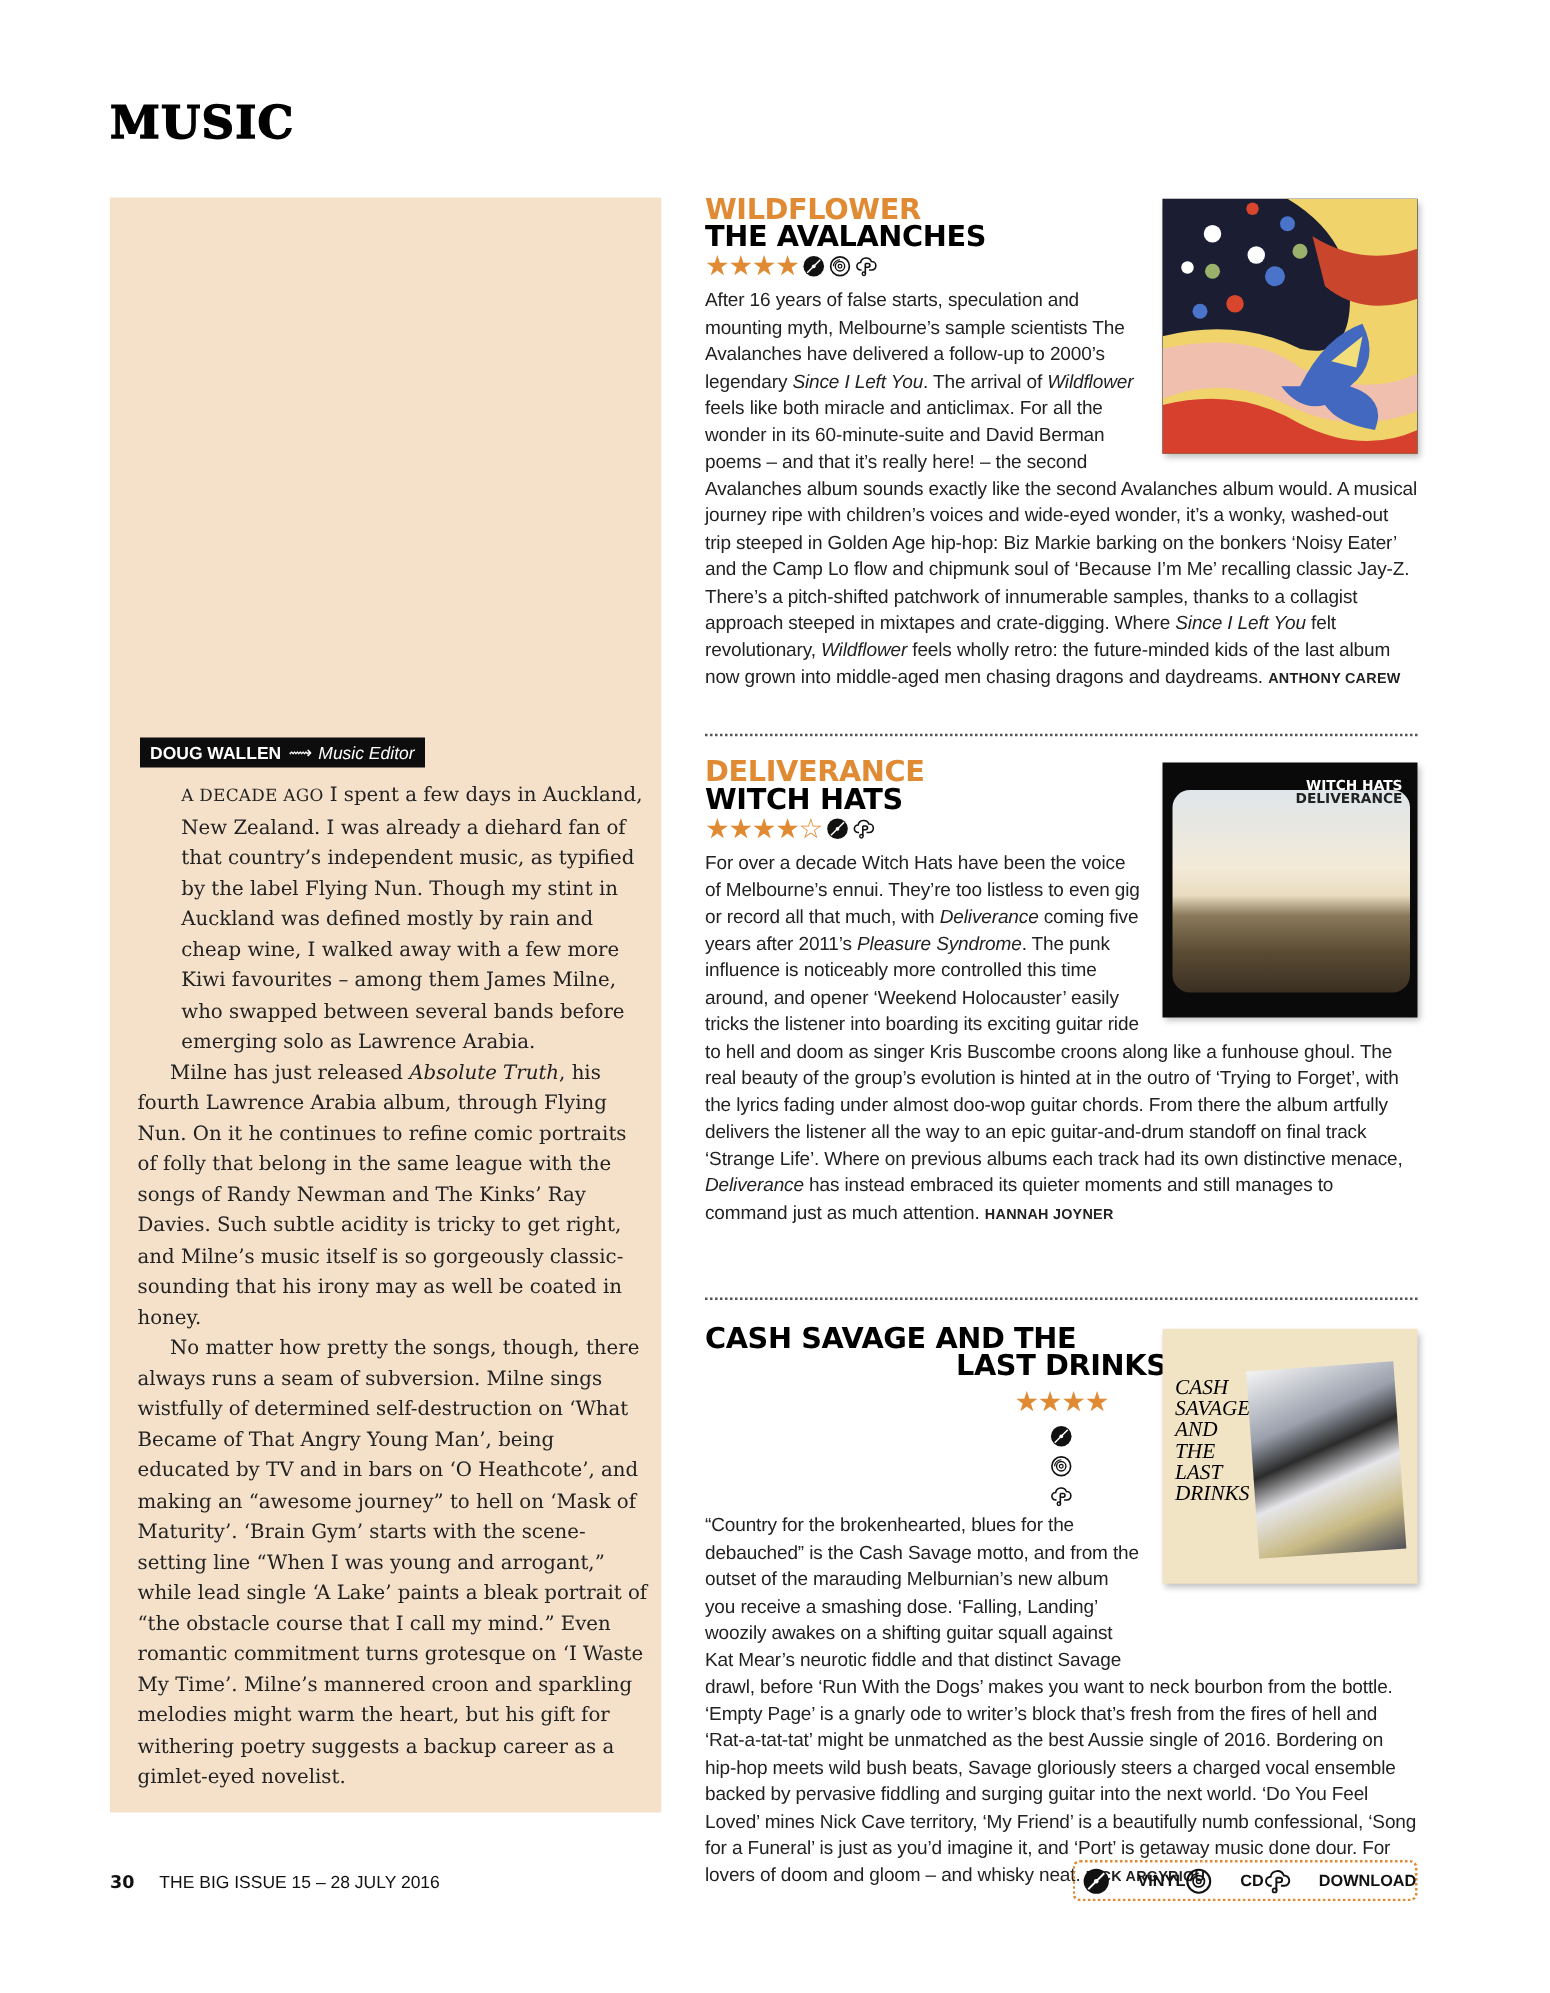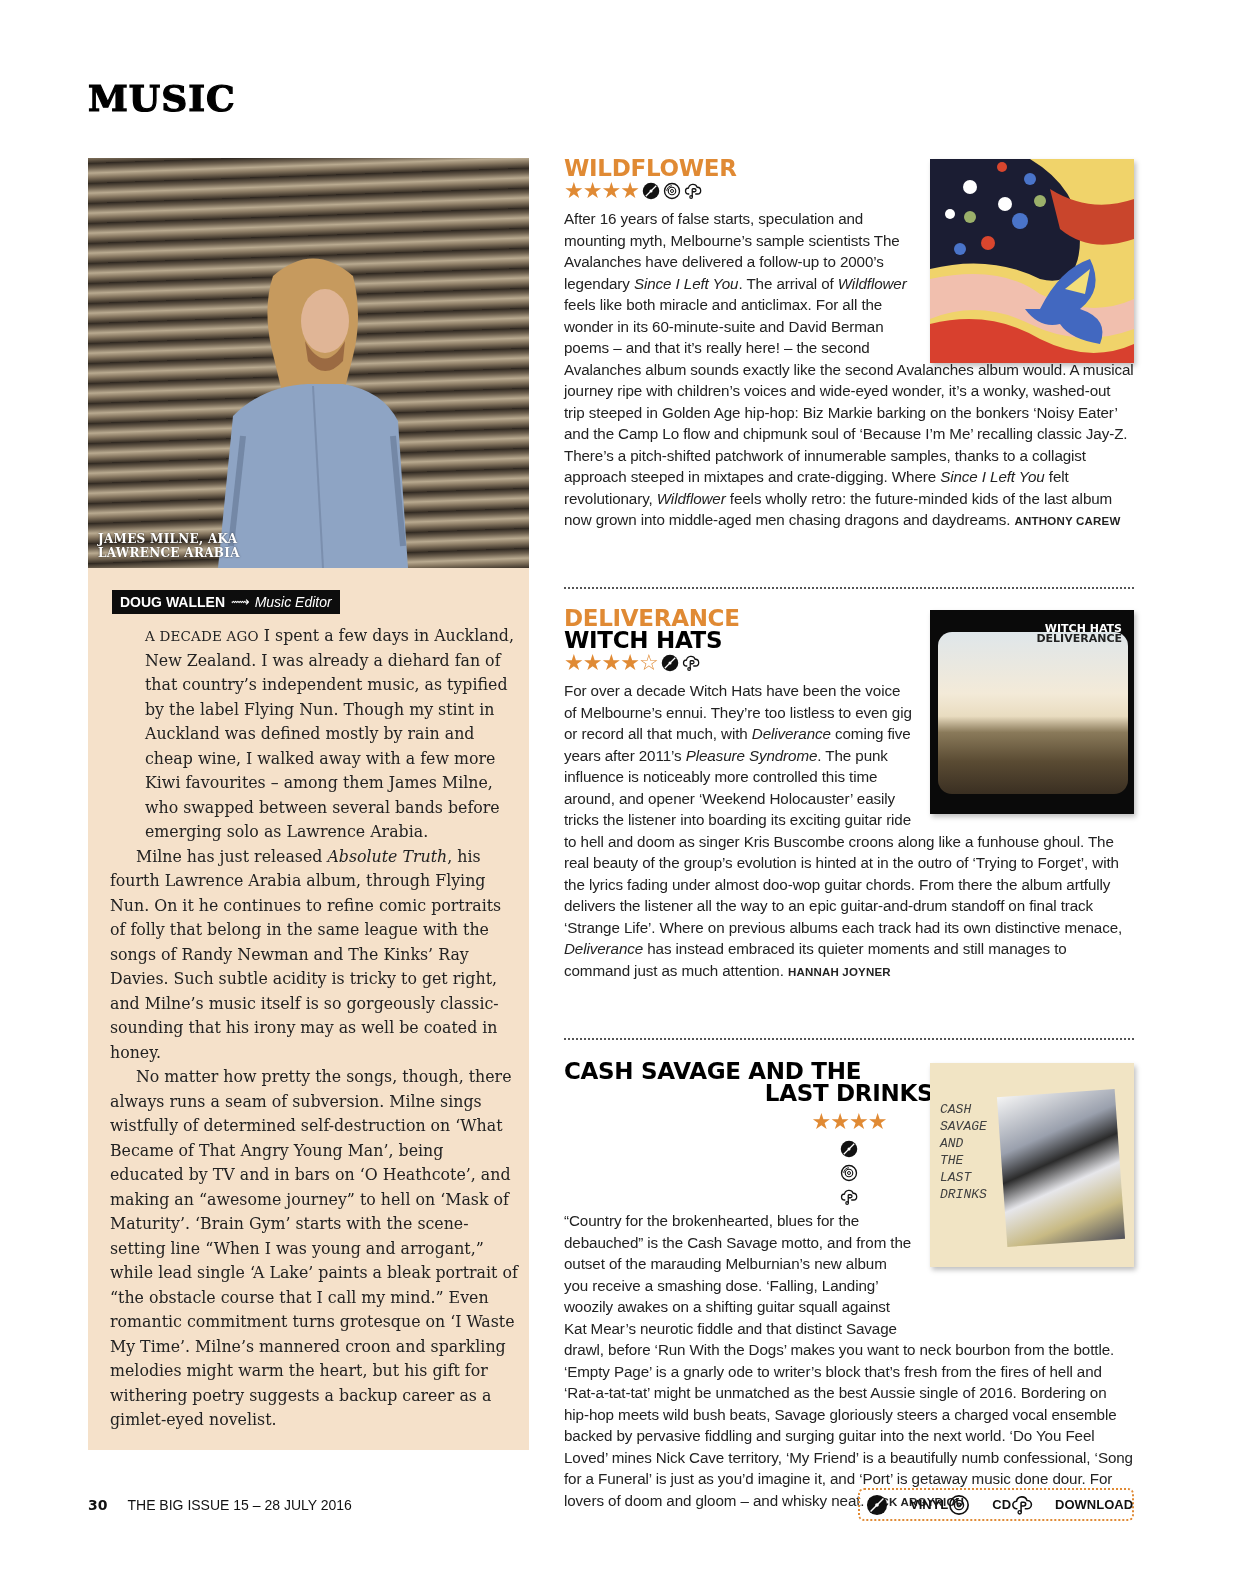--- a/index.html
+++ b/index.html
@@ -114,35 +114,20 @@
       <path d="M11 9 V20" stroke="#111" stroke-width="1.7"></path>
       <path d="M11 9 H14 A2 2 0 0 1 14 13 H11" fill="none" stroke="#111" stroke-width="1.7"></path>
       <circle cx="9.5" cy="20" r="1.8" fill="none" stroke="#111" stroke-width="1.5"></circle>
     </symbol>
   </defs>
 </svg>
 
 <div class="section-title">MUSIC</div>
 
 <div class="feature">
-  <div class="photo">
-    <svg class="person" viewBox="0 0 200 322">
-      <path d="M60 30 Q100 -5 140 30 Q150 70 140 110 L130 150 L70 150 L58 100 Q50 60 60 30 Z" fill="#c69a5e"></path>
-      <ellipse cx="112" cy="75" rx="24" ry="32" fill="#e0b596"></ellipse>
-      <path d="M92 95 Q112 130 132 95 L130 115 Q112 135 95 115 Z" fill="#9b6a42"></path>
-      <path d="M20 170 Q50 140 95 138 L130 138 Q170 145 185 175 L195 322 L5 322 Z" fill="#8ea4c4"></path>
-      <path d="M100 140 L110 322" stroke="#7b8fae" stroke-width="2"></path>
-      <path d="M30 190 L18 300" stroke="#7488a6" stroke-width="6"></path>
-      <path d="M180 190 L190 300" stroke="#7488a6" stroke-width="6"></path>
-    </svg>
-    <div class="caption">
-      <div>JAMES MILNE, AKA</div>
-      <div>LAWRENCE ARABIA</div>
-    </div>
-  </div>
 
   <div class="byline-bar">
     <span class="name">DOUG WALLEN</span>
     <span class="arrow">⟿</span>
     <span class="role">Music Editor</span>
   </div>
 
   <div class="feature-body">
     <p><span class="lead">A DECADE AGO</span><span> I spent a few days in Auckland, New Zealand. I was already a diehard fan of that country’s independent music, as typified by the label Flying Nun. Though my stint in Auckland was defined mostly by rain and cheap wine, I walked away with a few more Kiwi favourites – among them James Milne, who swapped between several bands before emerging solo as Lawrence Arabia.</span></p>
     <p><span>Milne has just released </span><em>Absolute Truth</em><span>, his fourth Lawrence Arabia album, through Flying Nun. On it he continues to refine comic portraits of folly that belong in the same league with the songs of Randy Newman and The Kinks’ Ray Davies. Such subtle acidity is tricky to get right, and Milne’s music itself is so gorgeously classic-sounding that his irony may as well be coated in honey.</span></p>
@@ -174,20 +159,21 @@
         </g>
       <g fill="#9bb06a">
           <circle cx="40" cy="58" r="6"></circle>
           <circle cx="110" cy="42" r="6"></circle>
         </g>
       <path d="M110 150 Q130 110 160 100 Q175 130 150 150 Q180 160 170 185 Q140 180 130 165 Q110 170 95 150 Z" fill="#4268c0"></path>
       <path d="M135 130 Q150 118 160 110 L155 135 Z" fill="#f2de7a"></path>
     </svg>
   </div>
   <div class="album">WILDFLOWER</div>
+  <div class="artist">THE AVALANCHES</div>
   <div class="rating-row">
     <span class="stars">★★★★</span>
     <svg class="fmt-icon">
         <use href="#sym-vinyl"></use>
       </svg>
     <svg class="fmt-icon">
         <use href="#sym-cd"></use>
       </svg>
     <svg class="fmt-icon">
         <use href="#sym-download"></use>
@@ -223,21 +209,21 @@
   <div class="review-body" style="padding-top:5px;">
     <div style="float:right; width:220px; height:150px;"></div>
     <span>For over a decade Witch Hats have been the voice of Melbourne’s ennui. They’re too listless to even gig or record all that much, with </span><em>Deliverance</em><span> coming five years after 2011’s </span><em>Pleasure Syndrome</em><span>. The punk influence is noticeably more controlled this time around, and opener ‘Weekend Holocauster’ easily tricks the listener into boarding its exciting guitar ride to hell and doom as singer Kris Buscombe croons along like a funhouse ghoul. The real beauty of the group’s evolution is hinted at in the outro of ‘Trying to Forget’, with the lyrics fading under almost doo-wop guitar chords. From there the album artfully delivers the listener all the way to an epic guitar-and-drum standoff on final track ‘Strange Life’. Where on previous albums each track had its own distinctive menace, </span><em>Deliverance</em><span> has instead embraced its quieter moments and still manages to command just as much attention. </span><span class="reviewer">HANNAH JOYNER</span>
   </div>
 </div>
 
 <div class="dotted-rule" style="top:1038px;"></div>
 
 <div class="review" style="top:1060px;">
   <div class="cover" style="top:3px; background:#f1e4c4;">
-    <div style="position:absolute; left:10px; top:38px; width:54px; font-family:Liberation Mono, monospace; font-size:13px; line-height:17px; color:#404040; font-style:italic;">CASH SAVAGE AND THE LAST DRINKS</div>
+    <div style="position:absolute; left:10px; top:38px; width:54px; font-family:Liberation Serif, serif; font-size:17px; line-height:17px; color:#000000; font-style:italic;">CASH SAVAGE AND THE LAST DRINKS</div>
     <div style="position:absolute; left:72px; top:30px; width:118px; height:150px; background:linear-gradient(160deg,#f4f4f4 0%,#9aa0ad 30%,#2b2b2b 45%,#e6e6ea 60%,#c8ba84 80%,#50505a 100%); transform:rotate(-4deg);"></div>
   </div>
   <div class="artist">CASH SAVAGE AND THE</div>
   <div style="display:flex; align-items:center; gap:6px;flex-direction:column;">
     <span class="artist">LAST DRINKS</span>
     <span class="stars">★★★★</span>
     <svg class="fmt-icon">
         <use href="#sym-vinyl"></use>
       </svg>
     <svg class="fmt-icon">

